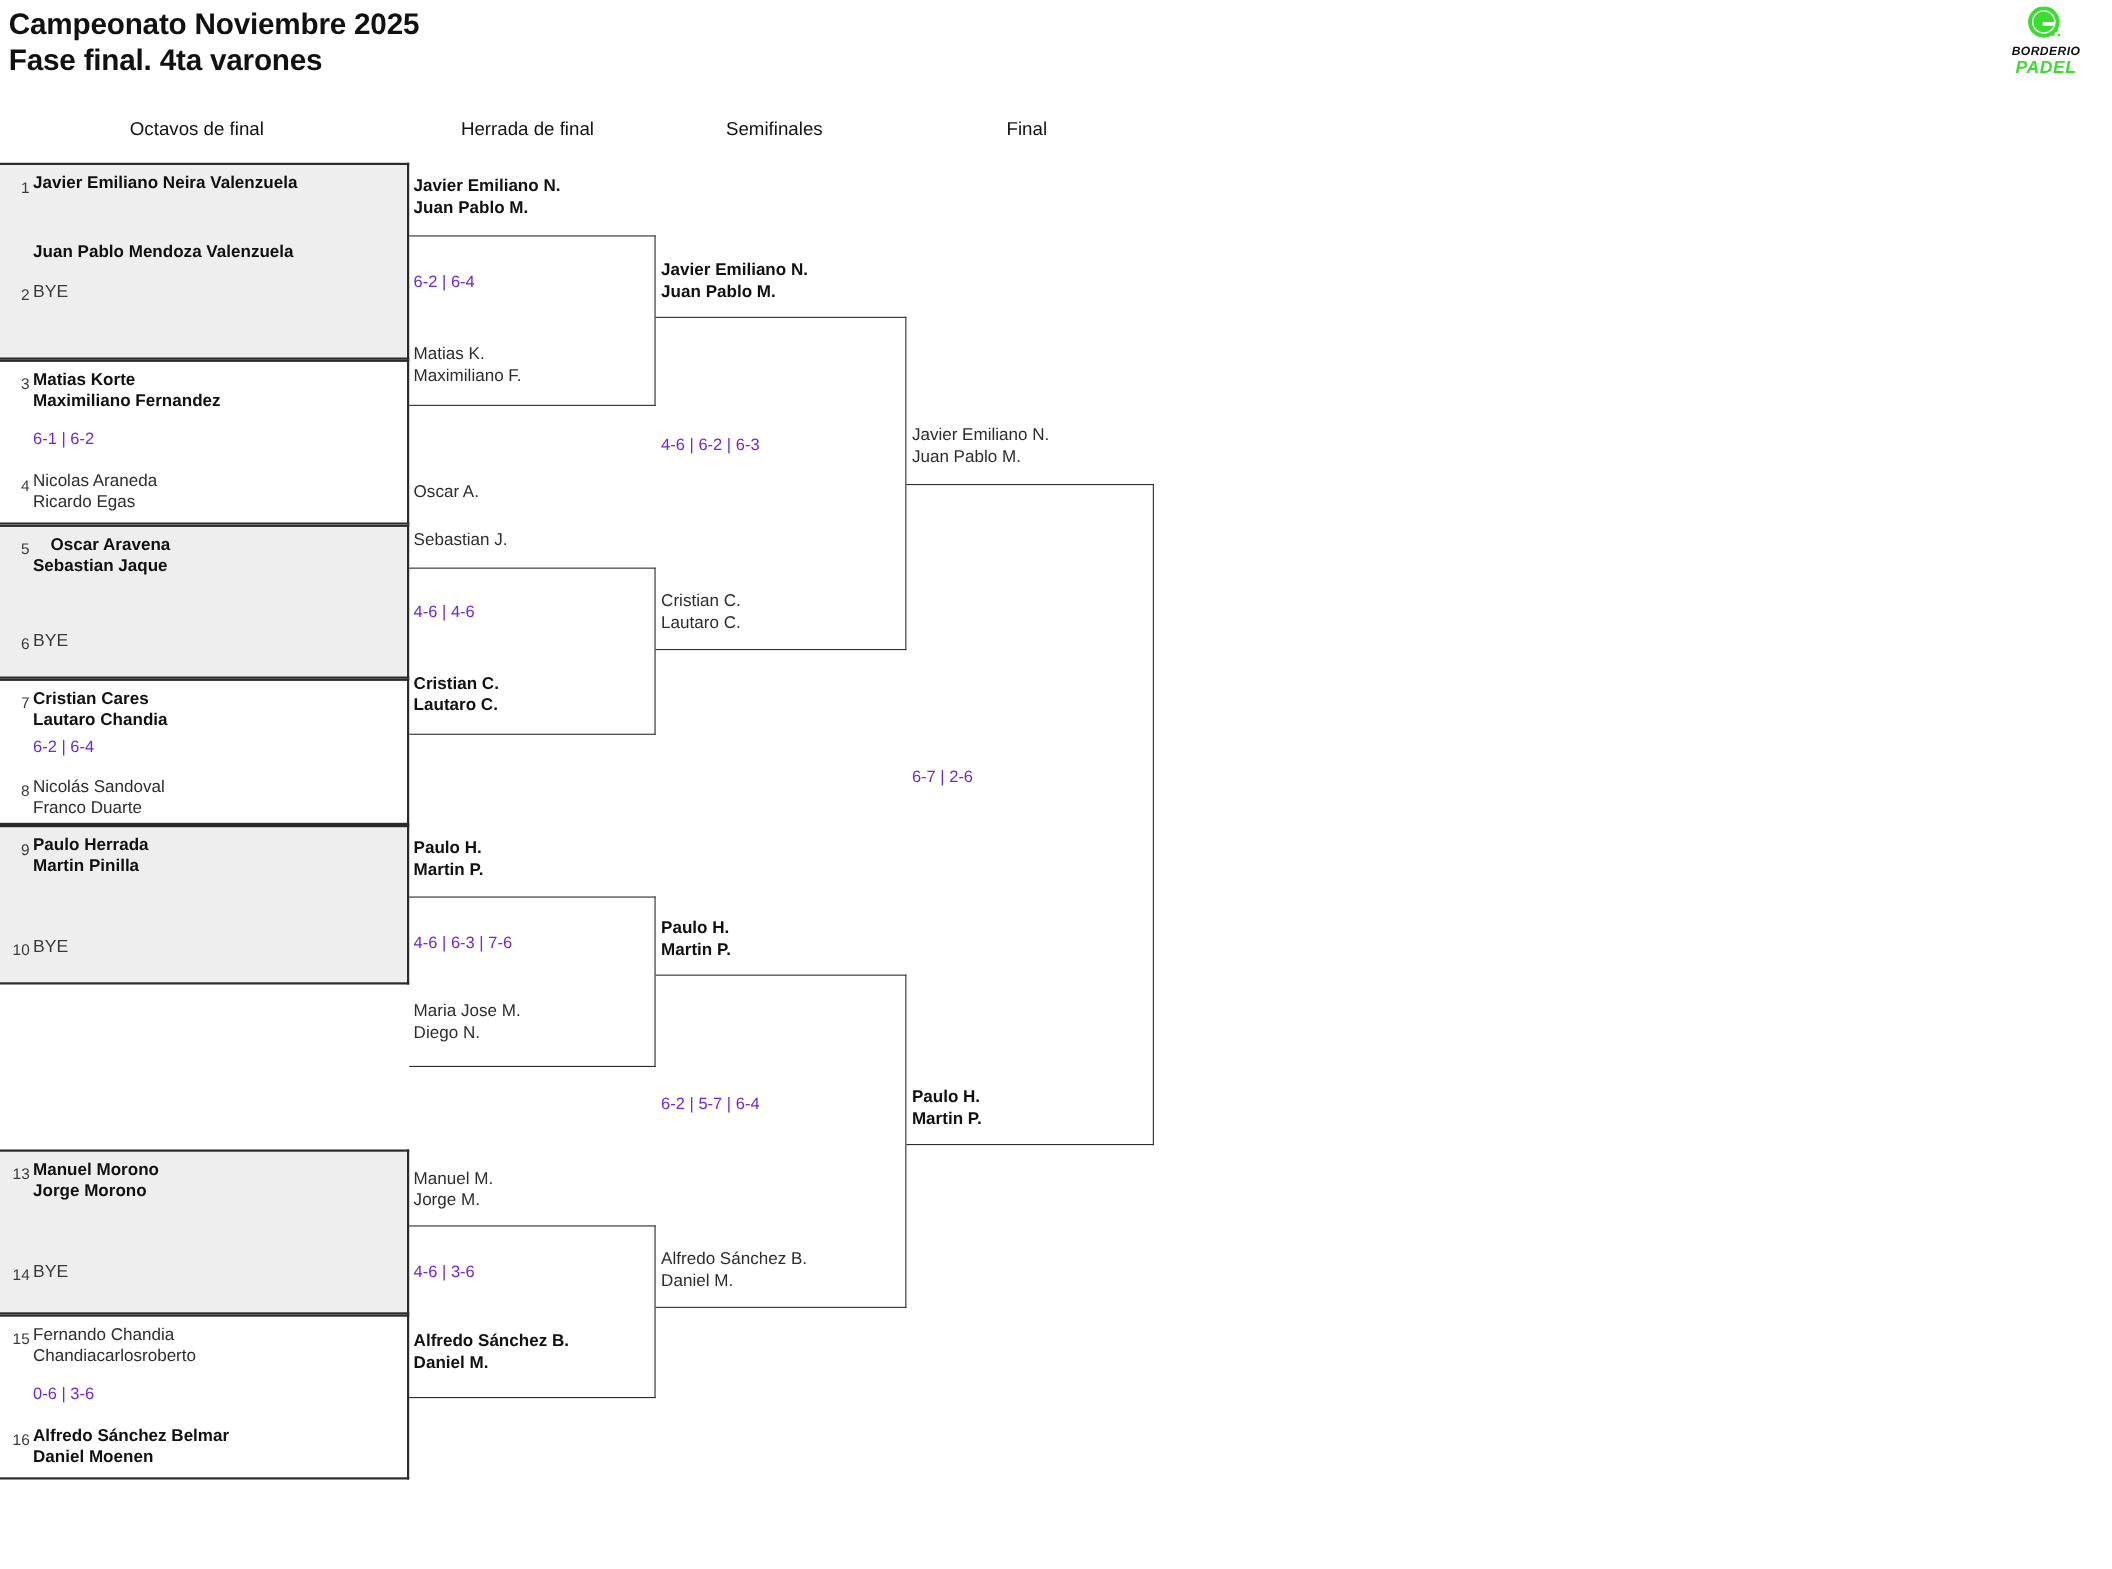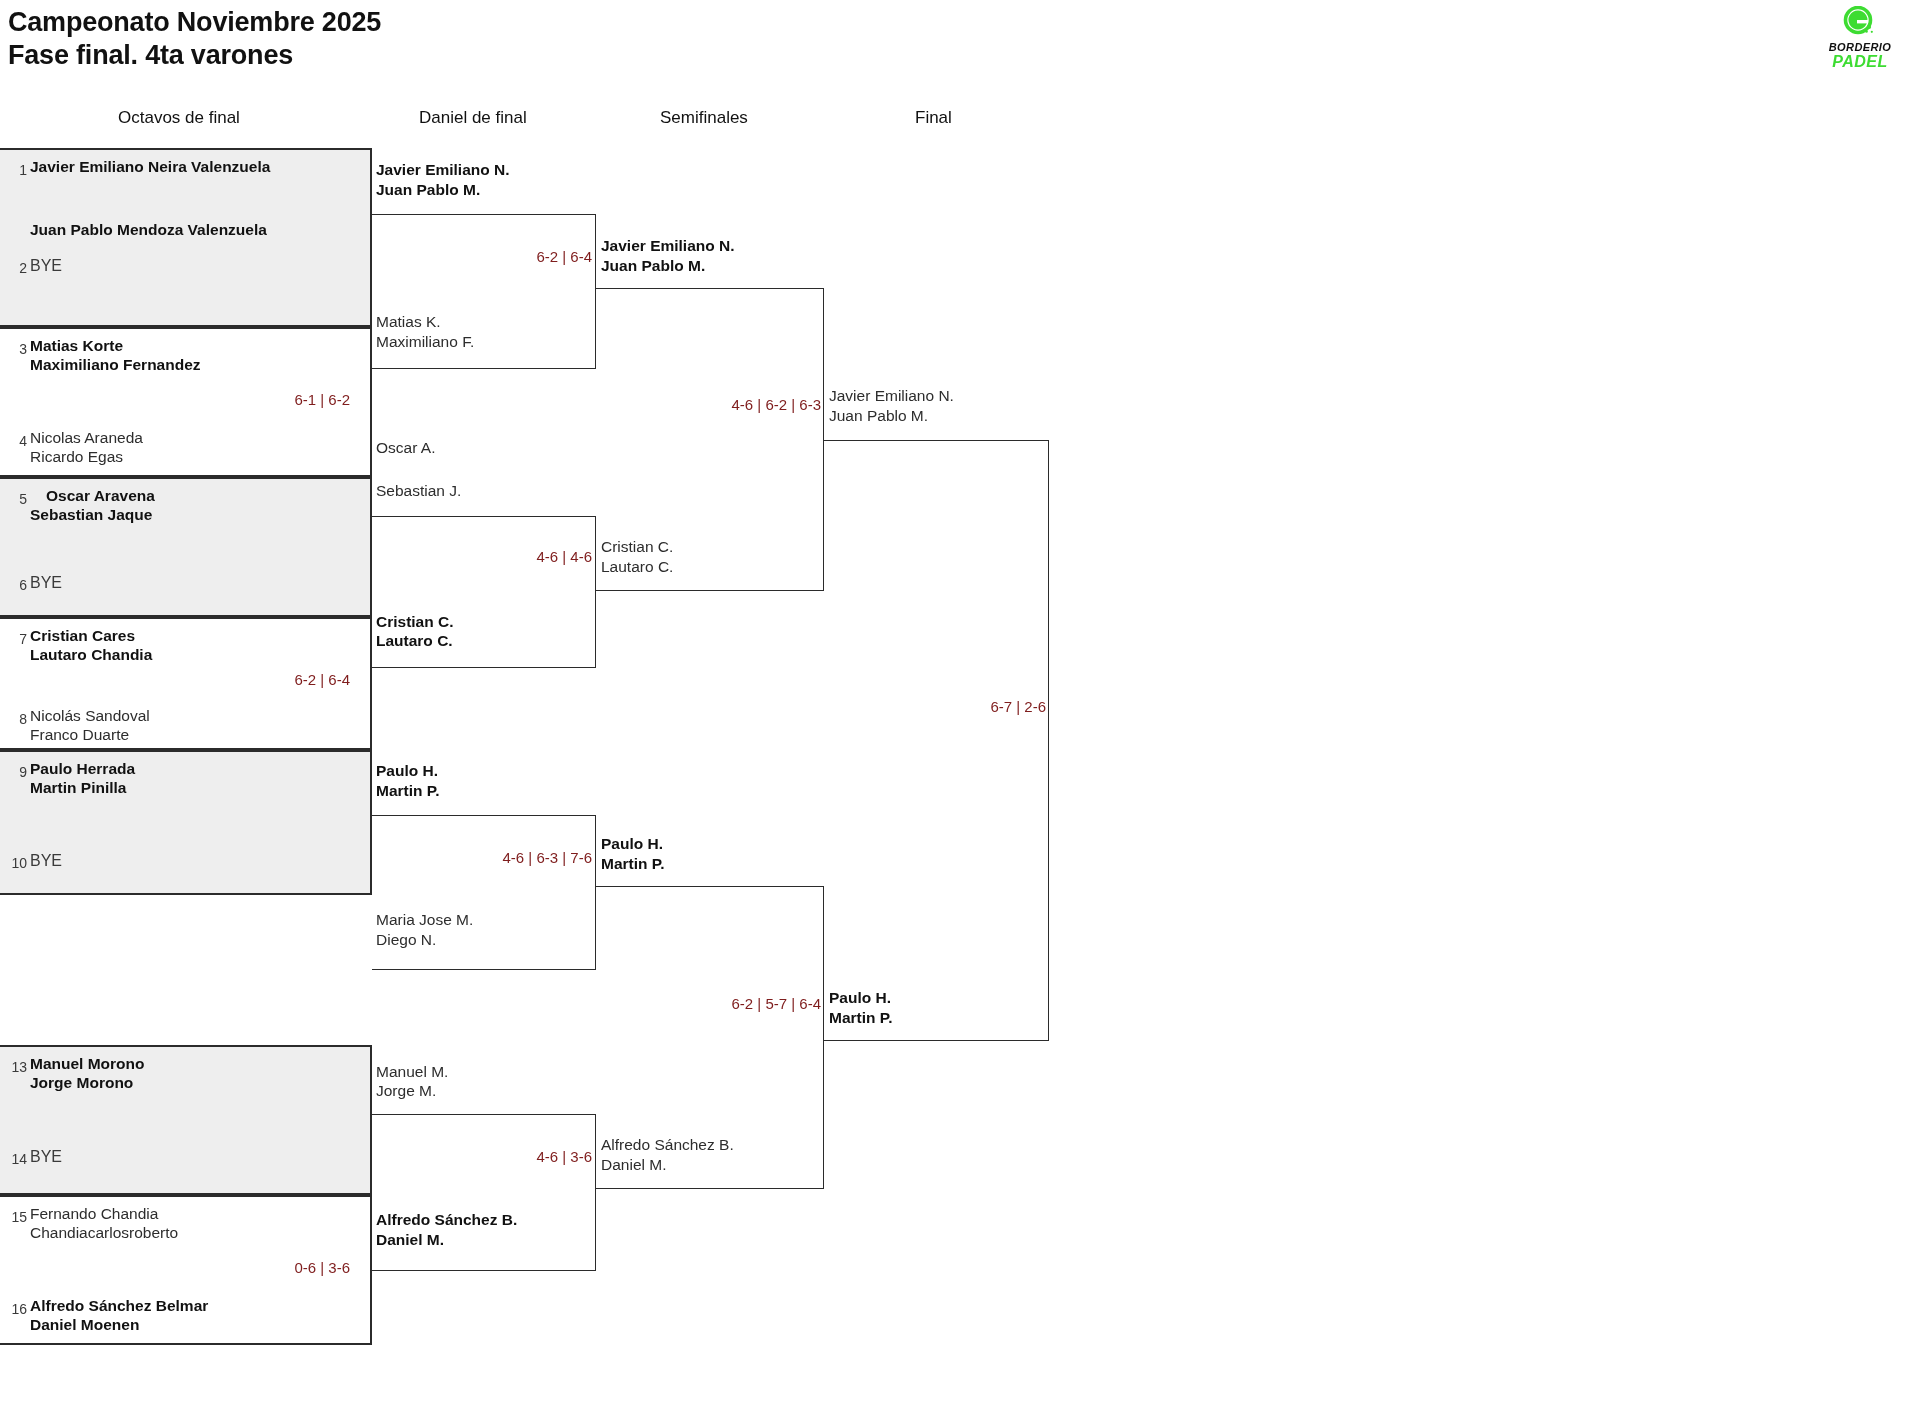--- a/index.html
+++ b/index.html
@@ -41,21 +41,21 @@
     width:22px;text-align:right;
   }
   .team{
     position:absolute;left:30px;font-size:15.5px;line-height:19px;color:#2d2d2d;
     white-space:nowrap;
   }
   .team.win{font-weight:700;color:#111;}
   .team.bye{font-size:16px;color:#3a3a3a;font-weight:400;}
 
   .score{
-    position:absolute;font-size:15px;color:#7f1d1d;white-space:nowrap;text-align:right;
+    position:absolute;font-size:15px;color:#6d28d9;white-space:nowrap;text-align:left;
   }
 
   .box{
     position:absolute;box-sizing:border-box;
     border:1.6px solid #2b2b2b;
   }
   .box.no-left{border-left:none;}
 
   .lbl{
     position:absolute;font-size:15.5px;line-height:19px;color:#2d2d2d;white-space:nowrap;
@@ -79,21 +79,21 @@
       <circle cx="26" cy="21" r="2.1" fill="#3ddc32"></circle>
       <circle cx="23.5" cy="25.5" r="1.3" fill="#3ddc32"></circle>
       <circle cx="28.8" cy="25.8" r="1.1" fill="#3ddc32"></circle>
     </svg>
   </div>
   <div class="logo-word1">BORDERIO</div>
   <div class="logo-word2">PADEL</div>
 </div>
 
 <div class="round-head" style="left:118px;top:108px;">Octavos de final</div>
-<div class="round-head" style="left:419px;top:108px;">Daniel de final</div>
+<div class="round-head" style="left:419px;top:108px;">Herrada de final</div>
 <div class="round-head" style="left:660px;top:108px;">Semifinales</div>
 <div class="round-head" style="left:915px;top:108px;">Final</div>
 
 <div class="bracket">
 
   <div class="r1-cell shaded" style="top:148px;height:179px;">
     <div class="seed" style="top:13px;">1</div>
     <div class="team win" style="top:7px;">Javier Emiliano Neira Valenzuela</div>
     <div class="team win" style="top:26px;margin-top:44px;">Juan Pablo Mendoza Valenzuela</div>
     <div class="seed" style="top:111px;">2</div>

